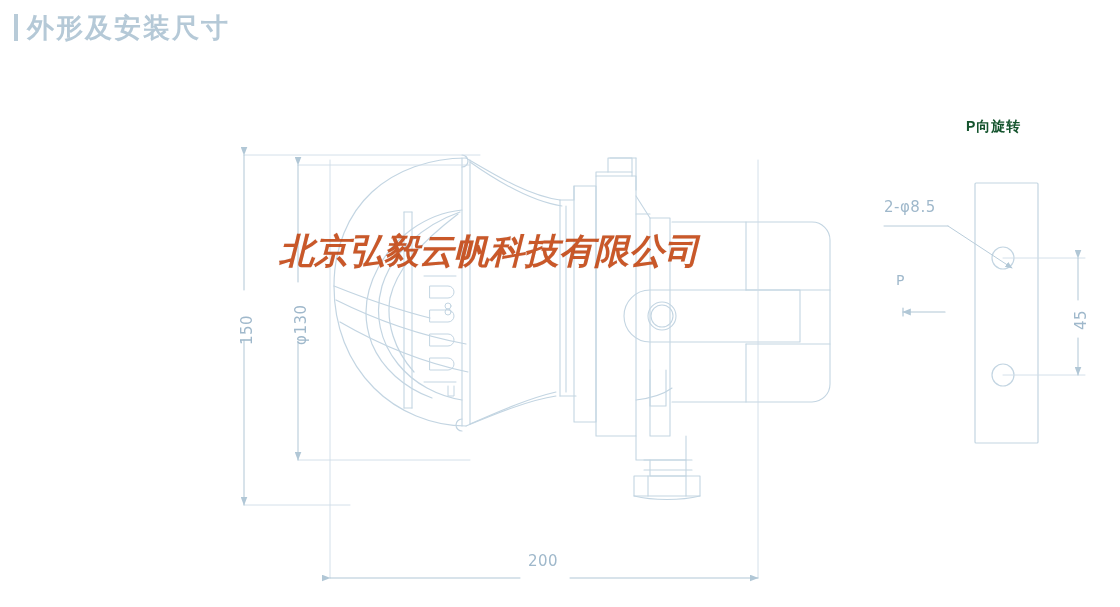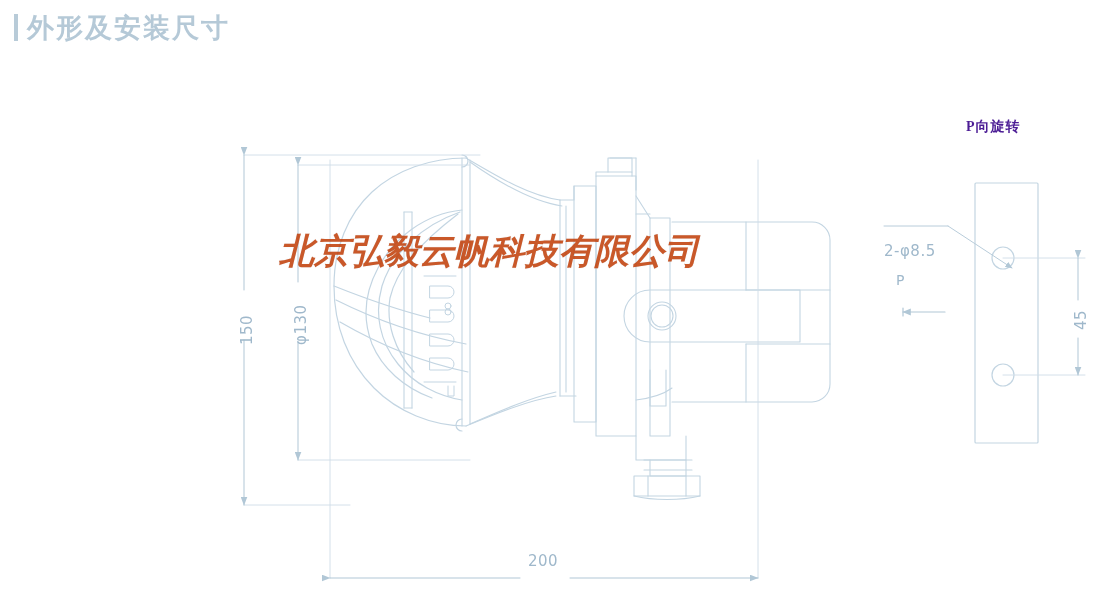--- a/index.html
+++ b/index.html
@@ -74,22 +74,22 @@
     font-size: 15px;
     letter-spacing: 0.5px;
     white-space: nowrap;
     user-select: none;
   }
   .rot90 {
     transform: rotate(-90deg);
     transform-origin: left top;
   }
   .cn-label {
-    font-family: Liberation Serif, serif;
-    color: #4c1d95;
+    font-family: Liberation Sans, sans-serif;
+    color: #14532d;
     font-size: 14px;
     font-weight: bold;
     letter-spacing: 1px;
   }
 </style>
 </head>
 <body>
 
 <div id="page-root">
 
@@ -274,17 +274,17 @@
   <div class="dim-label rot90" style="left:238px; top:345px;">150</div>
 
   <div class="dim-label rot90" style="left:292px; top:345px;">φ130</div>
 
   <div class="dim-label" style="left:528px; top:552px;">200</div>
 
   <div class="dim-label" style="left:896px; top:272px; font-size:14px;">P</div>
 
   <div class="dim-label cn-label" style="left:966px; top:118px;">P向旋转</div>
 
-  <div class="dim-label" style="left:884px; top:198px;margin-top:44px;">2-φ8.5</div>
+  <div class="dim-label" style="left:884px; top:198px;">2-φ8.5</div>
 
   <div class="dim-label rot90" style="left:1072px; top:330px;">45</div>
 
 </div>
 
 </body></html>

